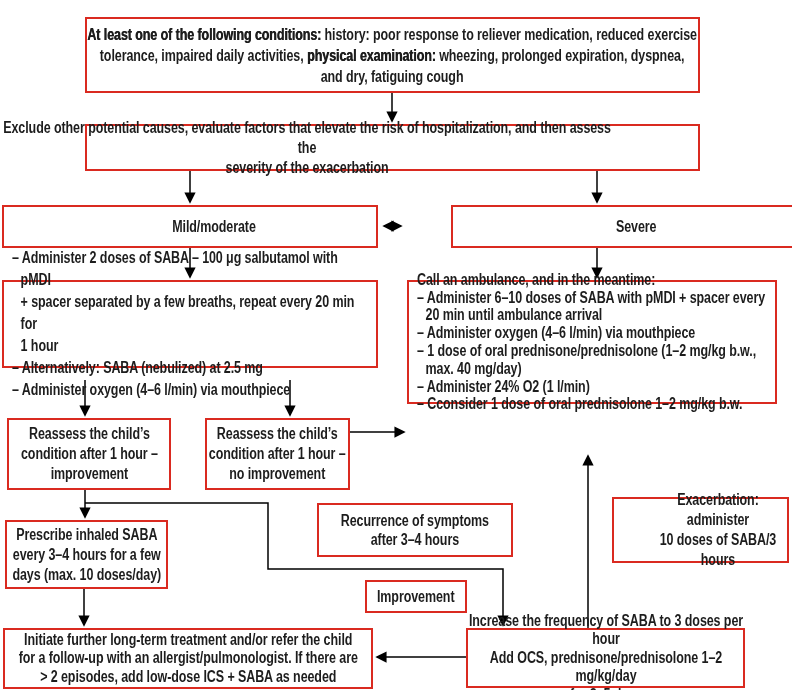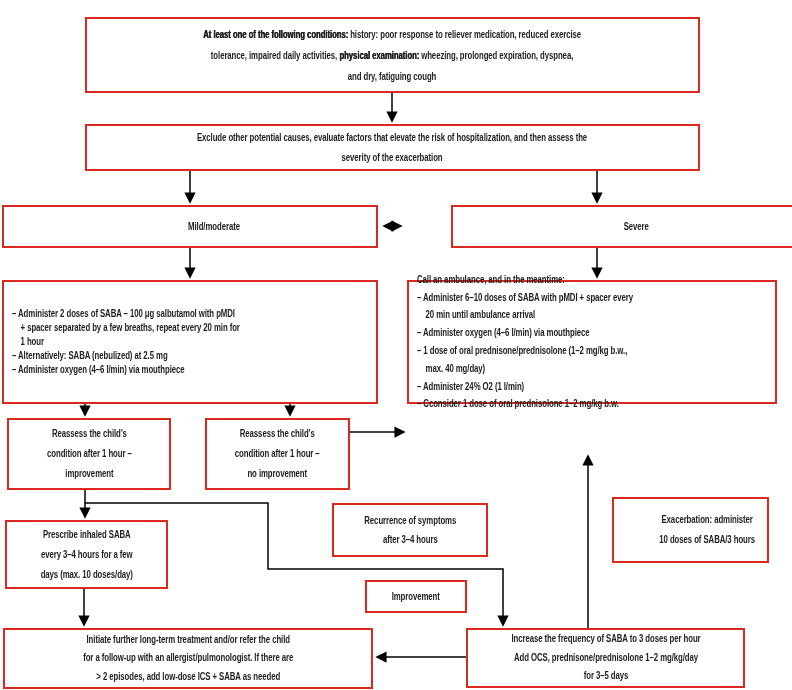--- a/index.html
+++ b/index.html
@@ -7,21 +7,21 @@
     --text:#1d1d1d;
     --arrow:#000000;
     --bg:#ffffff;
   }
   html,body{margin:0;padding:0;background:var(--bg);}
   .canvas{
     position:relative;width:792px;height:690px;background:var(--bg);
     font-family:"Liberation Sans","DejaVu Sans",sans-serif;
     color:var(--text);
     font-weight:700;
-    font-size:10px;
+    font-size:16px;
     letter-spacing:-0.1px;
   }
   svg.connectors{position:absolute;left:0;top:0;width:792px;height:690px;pointer-events:none;}
   .box{
     position:absolute;
     border:2px solid var(--border);
     box-sizing:border-box;
     background:var(--bg);
     display:flex;align-items:center;justify-content:center;
     overflow:visible;
@@ -36,31 +36,31 @@
   }
   .box.left{justify-content:flex-start;padding-left:8px;padding-right:8px;}
   .box.left .txt{
     transform-origin:0 50%;
     text-align:left;
   }
   .li{padding-left:11px;text-indent:-11px;white-space:pre-line;}
   .bd{text-shadow:0.55px 0 currentColor;}
   
   .b-conditions{left:85px;top:17px;width:615px;height:76px;line-height:21px;}
-  .b-exclude{left:85px;top:124px;width:615px;height:47px;line-height:20px;}
+  .b-exclude{left:85px;top:124px;width:615px;height:47px;line-height:20px;justify-content:flex-end;}
   .b-mild{left:2px;top:205px;width:376px;height:43px;padding-left:47px;}
   .b-severe{left:407px;top:205px;width:370px;height:43px;margin-left:44px;}
-  .b-mild-treatment{left:2px;top:280px;width:376px;height:124px;line-height:14px;}
+  .b-mild-treatment{left:2px;top:280px;width:376px;height:88px;line-height:22px;}
   .b-severe-treatment{left:407px;top:280px;width:370px;height:124px;line-height:17.8px;}
   .b-reassess-improvement{left:7px;top:418px;width:164px;height:72px;line-height:20px;}
   .b-reassess-no-improvement{left:205px;top:418px;width:145px;height:72px;line-height:20px;}
   .b-prescribe{left:5px;top:520px;width:163px;height:69px;line-height:20px;}
-  .b-recurrence{left:332px;top:503px;width:156px;height:54px;line-height:19.5px;}
+  .b-recurrence{left:317px;top:503px;width:196px;height:54px;line-height:19.5px;}
   .b-improvement{left:365px;top:580px;width:102px;height:33px;}
-  .b-exacerbation{left:612px;top:497px;width:157px;height:66px;line-height:20px;padding-left:34px;}
+  .b-exacerbation{left:612px;top:497px;width:177px;height:66px;line-height:20px;padding-left:34px;}
   .b-increase{left:466px;top:628px;width:279px;height:60px;line-height:18.5px;}
   .b-initiate{left:3px;top:628px;width:370px;height:61px;line-height:18.5px;}
 </style>
 </head>
 <body>
 
 <div class="canvas">
 
   <svg class="connectors" viewBox="0 0 792 690">
     <defs>

